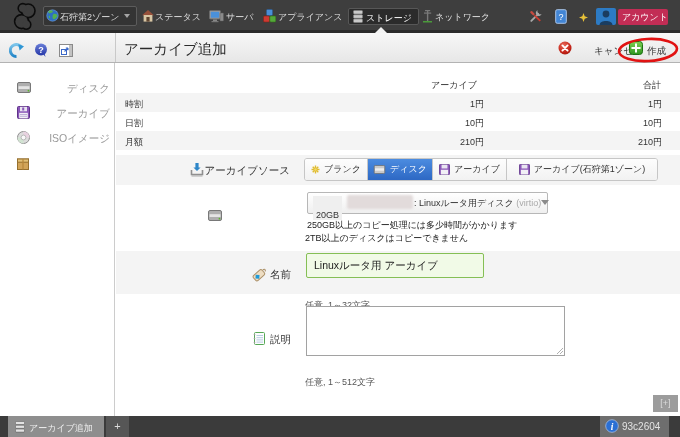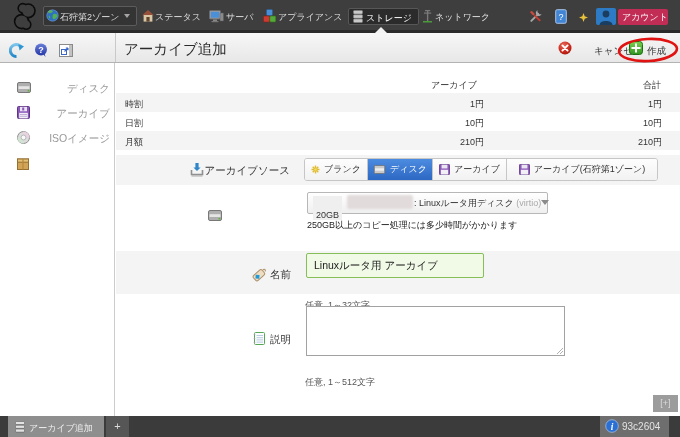--- a/index.html
+++ b/index.html
@@ -321,20 +321,21 @@
     <rect x="0.5" y="0.5" width="13" height="10" rx="1.5" fill="#aeaeae" stroke="#787878"></rect>
     <rect x="1.5" y="4.2" width="11" height="2.8" fill="#e4e4e4"></rect>
     <circle cx="11.5" cy="8.7" r="0.9" fill="#5ab52a"></circle>
   </svg>
   <div class="abs" id="ddisk"></div>
   <div class="abs" style="left:313px;top:196px;font-size:9px;color:#333;background:#efefef;padding:12px 3px;height:14px;line-height:14px">20GB</div>
   <div class="abs" style="left:347px;top:195px;width:66px;height:14px;background:#e2dbdb;filter:blur(1.3px);border-radius:2px"></div>
   <div class="abs" style="left:414px;top:197px;font-size:9px;color:#333">: Linuxルータ用ディスク <span style="color:#a9a9a9">(virtio)</span></div>
   <div class="abs" style="left:541px;top:200px;width:0;height:0;border-left:4px solid transparent;border-right:4px solid transparent;border-top:5px solid #8a8a8a"></div>
   <div class="dhint" style="left:307px;top:219px">250GB以上のコピー処理には多少時間がかかります</div>
+  <div class="dhint" style="left:305px;top:232px">2TB以上のディスクはコピーできません</div>
 
   <svg class="abs" style="left:251px;top:266px" width="16" height="16" viewBox="0 0 16 16">
     <g transform="rotate(-42 8 9)">
       <rect x="2" y="5.8" width="11.5" height="6.6" rx="1.8" fill="#eeddc2" stroke="#ab9068" stroke-width="1"></rect>
       <rect x="3.8" y="7.4" width="3.8" height="3.8" fill="#1e9ad8" transform="rotate(45 5.7 9.3)"></rect>
     </g>
     <path d="M11.8 4.2 C13.2 2.4 15.2 3.4 14 5.6" stroke="#ab9068" stroke-width="1.1" fill="none"></path>
   </svg>
   <div class="flabel" style="left:191px;top:268px;width:100px">名前</div>
   <div class="abs" id="nameinput">Linuxルータ用 アーカイブ</div>

